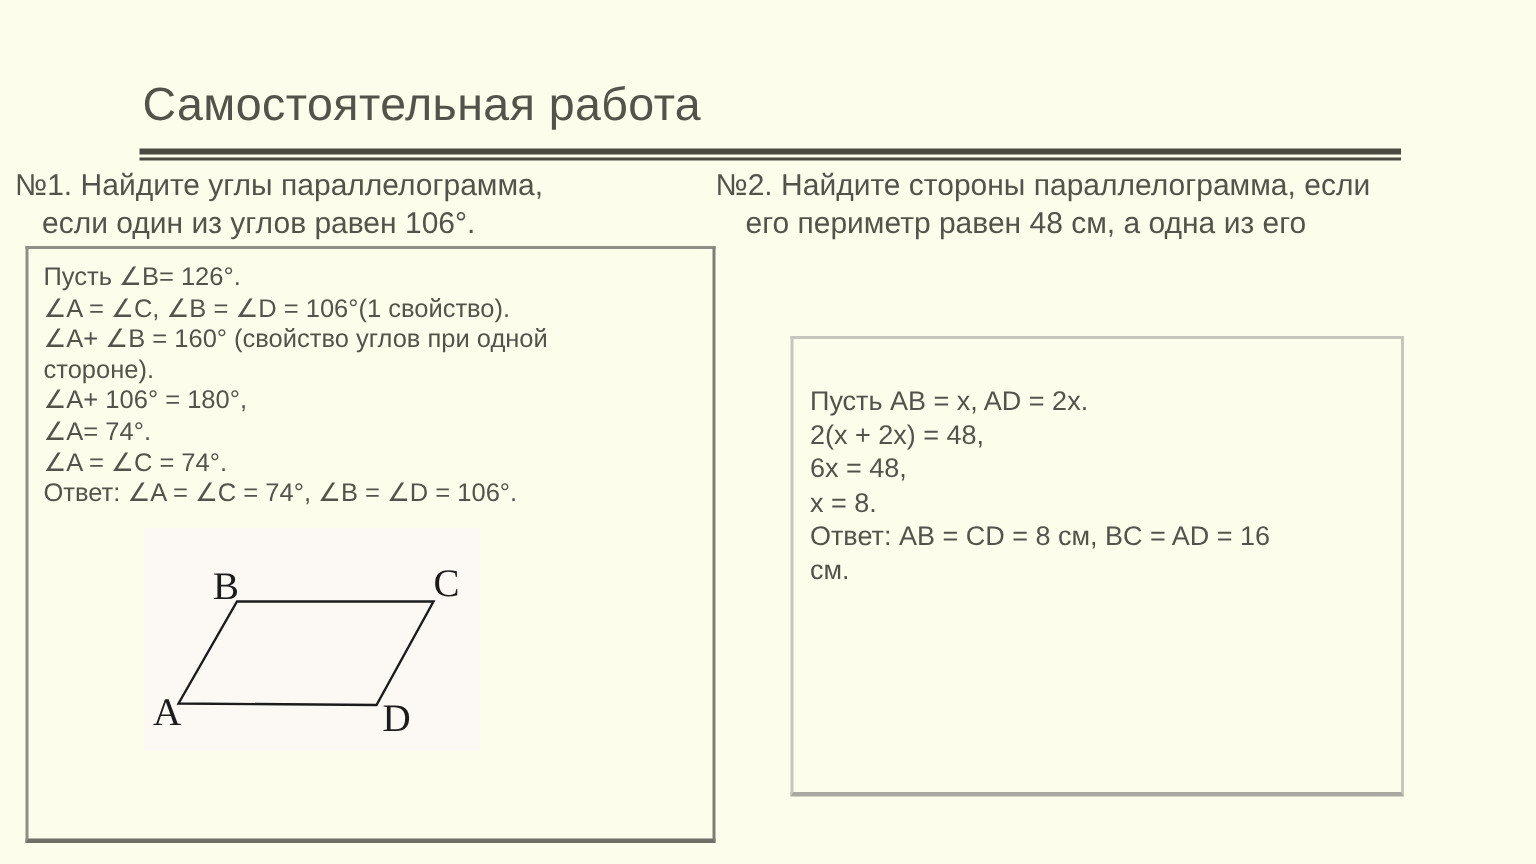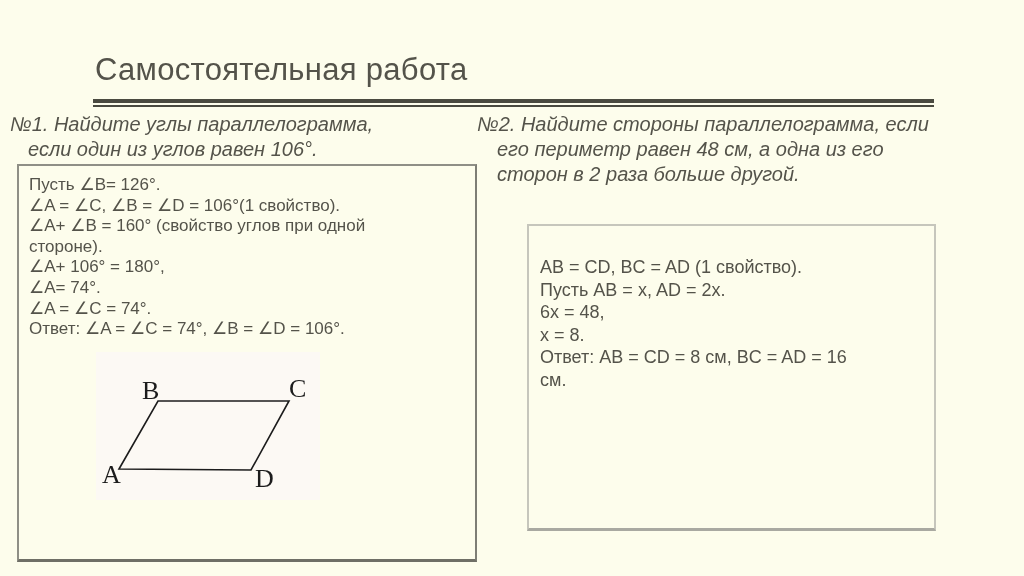--- a/index.html
+++ b/index.html
@@ -16,21 +16,21 @@
   .title {
     position: absolute; left: 95px; top: 52px;
     font-size: 31px; font-weight: 400; letter-spacing: 0.3px;
     white-space: nowrap;
   }
   .rule { position: absolute; left: 93px; top: 99px; width: 841px; }
   .rule .thick { height: 4px; background: var(--rule, #4a4a40); }
   .rule .thin  { height: 2px; background: var(--rule, #4a4a40); margin-top: 2px; }
 
   .problem { position: absolute; font-size: 20px; line-height: 25px; }
-  .problem .line { white-space: nowrap; font-style: italic; }
+  .problem .line { white-space: nowrap; }
   #problem1 { left: 10px; top: 112px; }
   #problem1 .indent { padding-left: 18px; }
   #problem2 { left: 477px; top: 112px; }
   #problem2 .indent { padding-left: 20px; }
 
   .solution-box { position: absolute; background: var(--background, #fdfdec); }
   #box1 {
     left: 17px; top: 164px; width: 460px; height: 398px;
     border: 2px solid var(--box1-border, #8f8f86);
     border-right-color: #7e7e75;
@@ -74,21 +74,20 @@
   </div>
 
   <div class="problem" id="problem1">
     <div class="line">№1. Найдите углы параллелограмма,</div>
     <div class="line indent">если один из углов равен 106°.</div>
   </div>
 
   <div class="problem" id="problem2">
     <div class="line">№2. Найдите стороны параллелограмма, если</div>
     <div class="line indent">его периметр равен 48 см, а одна из его</div>
-    <div class="line indent">сторон в 2 раза больше другой.</div>
   </div>
 
   <div class="solution-box" id="box1">
     <div class="sol-line">Пусть ∠B= 126°.</div>
     <div class="sol-line">∠A = ∠C, ∠B = ∠D = 106°(1 свойство).</div>
     <div class="sol-line">∠A+ ∠B = 160° (свойство углов при одной</div>
     <div class="sol-line">стороне).</div>
     <div class="sol-line">∠A+ 106° = 180°,</div>
     <div class="sol-line">∠A= 74°.</div>
     <div class="sol-line">∠A = ∠C = 74°.</div>
@@ -99,21 +98,21 @@
         <polygon points="23,117 62,49 193,49 155,118"></polygon>
         <text x="46" y="47">B</text>
         <text x="193" y="45">C</text>
         <text x="6" y="131">A</text>
         <text x="159" y="135">D</text>
       </svg>
     </div>
   </div>
 
   <div class="solution-box" id="box2">
-    <div class="sol-line">AB = CD, BC = AD (1 свойство).</div>
     <div class="sol-line">Пусть AB = x, AD = 2x.</div>
+    <div class="sol-line">2(x + 2x) = 48,</div>
     <div class="sol-line">6x = 48,</div>
     <div class="sol-line">x = 8.</div>
     <div class="sol-line">Ответ: AB = CD = 8 см, BC = AD = 16</div>
     <div class="sol-line">см.</div>
   </div>
 
 </div>
 
 </body></html>

